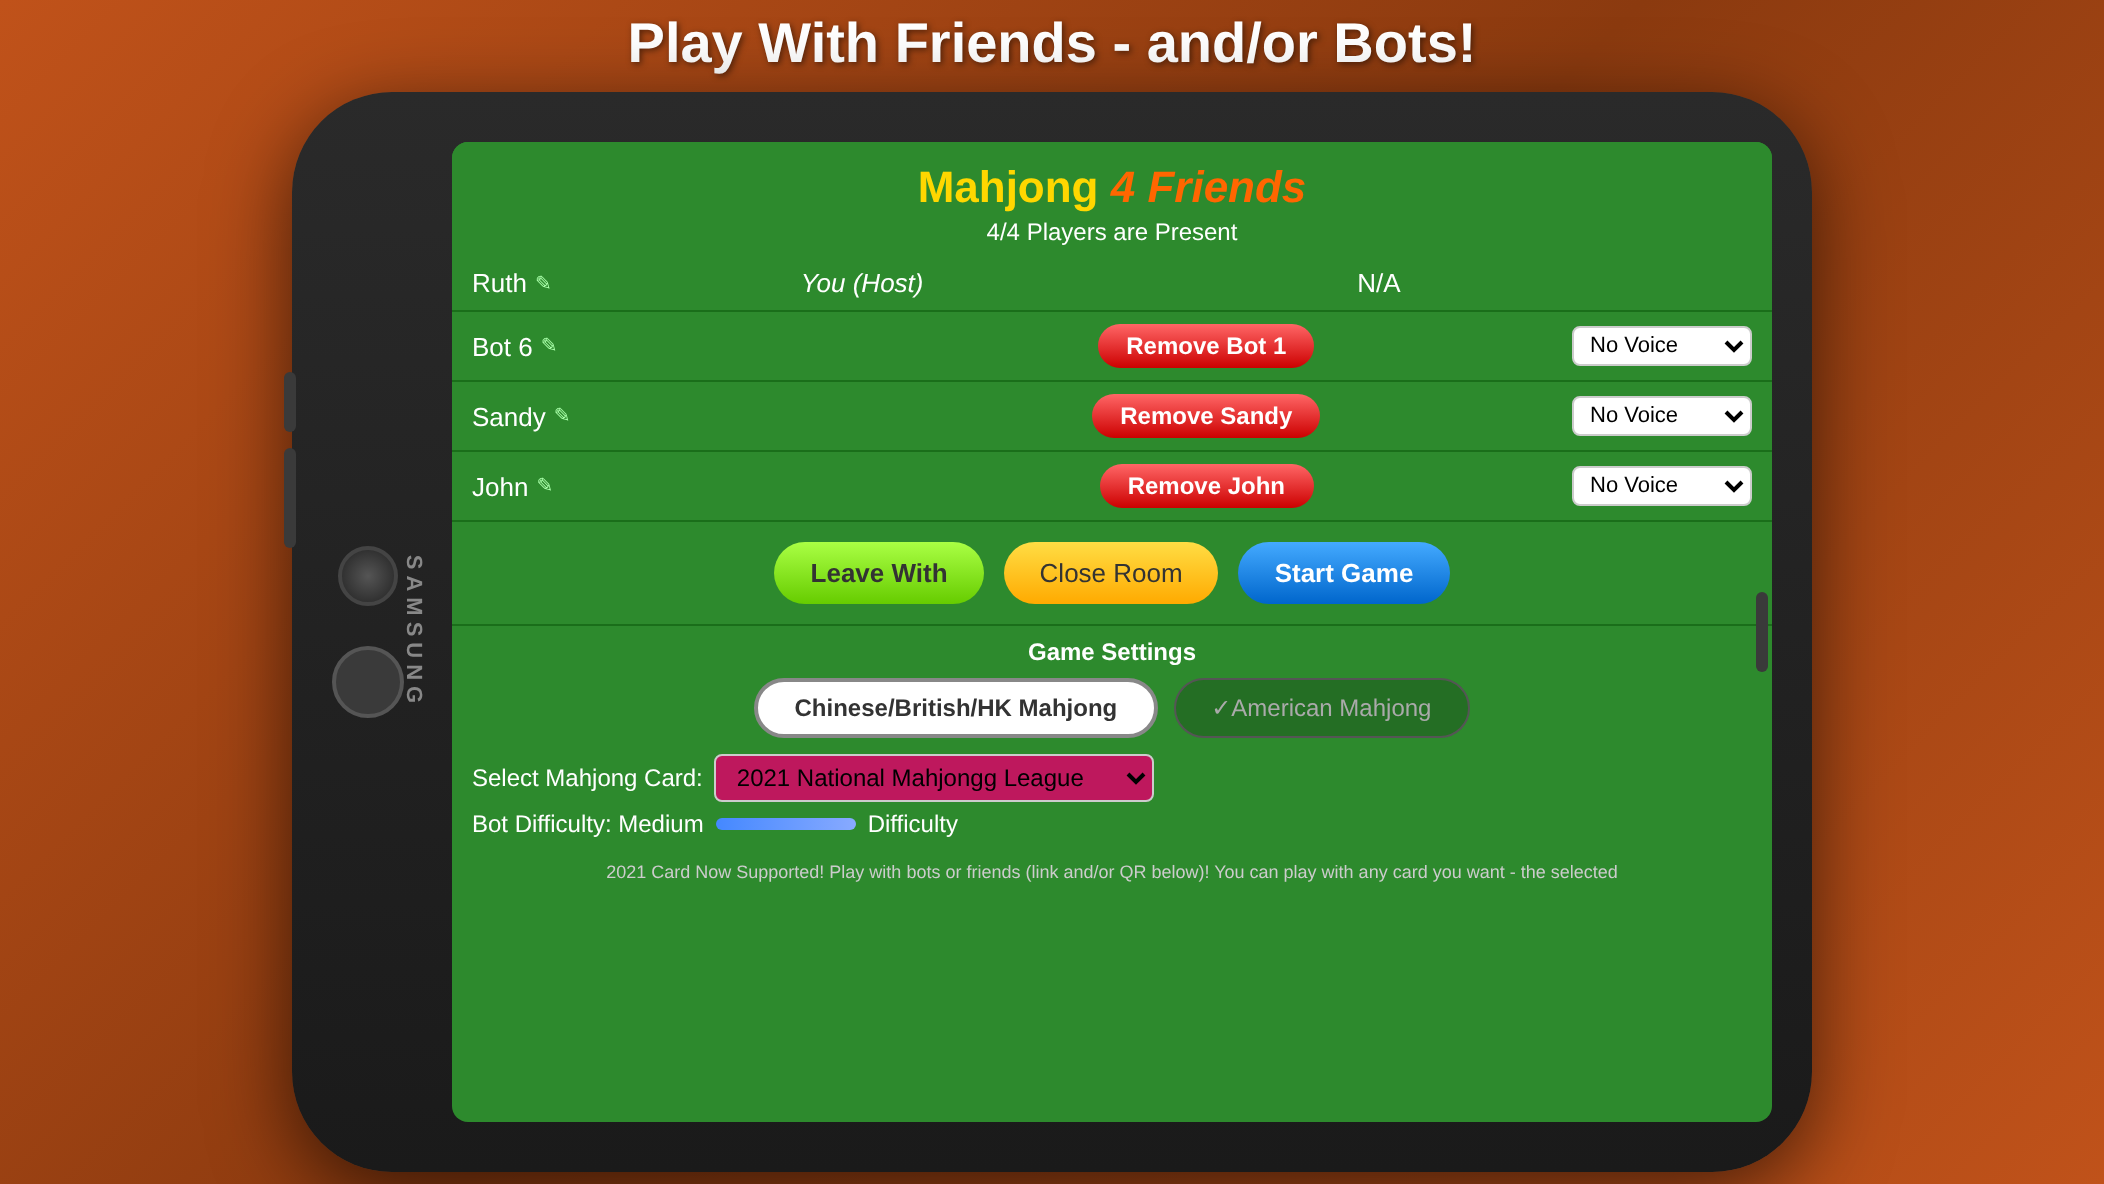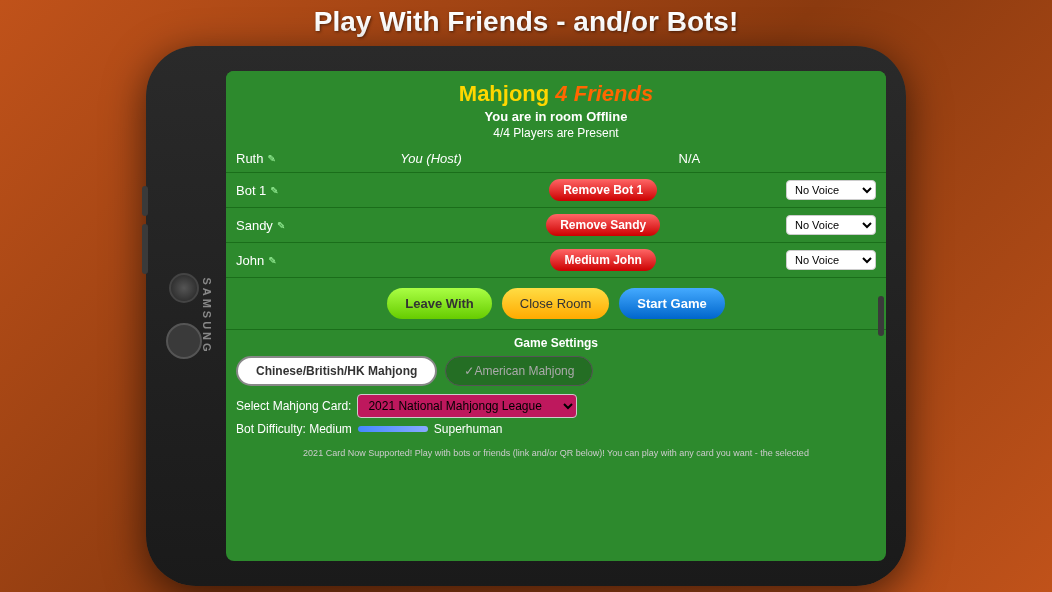--- a/index.html
+++ b/index.html
@@ -246,20 +246,21 @@
     .game-settings-title {
       text-align: center;
       color: white;
       font-size: 12px;
       font-weight: bold;
       margin-bottom: 6px;
     }
 
     .mahjong-type-buttons {
       display: flex;
+      justify-content: center;
       gap: 8px;
       margin-bottom: 8px;
     }
 
     .type-btn-active {
       padding: 6px 18px;
       border-radius: 20px;
       border: 2px solid #888;
       background: white;
       color: #333;
@@ -373,21 +374,20 @@
     <div class="camera-circle"></div>
     <div class="home-btn"></div>
   </div>
 
   <div class="phone-screen">
 
     <div class="screen-header">
       <div>
         <span class="app-title-mahjong" style="font-size:22px;font-weight:bold;font-family:Arial;">Mahjong</span><span class="app-title-friends" style="font-size:22px;font-weight:bold;font-family:Arial;"> 4 Friends</span>
       </div>
-      <div class="room-info">You are in room Offline</div>
       <div class="players-info">4/4 Players are Present</div>
     </div>
 
     <table class="players-table">
 
       <tbody>
           <tr>
         <td style="width:140px;">
           <div class="player-name">
             <span>Ruth</span>
@@ -395,21 +395,21 @@
           </div>
         </td>
         <td class="you-host">You (Host)</td>
         <td class="na-text">N/A</td>
         <td></td>
       </tr>
 
       <tr>
         <td style="width:140px;">
           <div class="player-name">
-            <span>Bot 1</span>
+            <span>Bot 6</span>
             <span class="edit-icon">✎</span>
           </div>
         </td>
         <td></td>
         <td style="text-align:center;">
           <button class="remove-btn">Remove Bot 1</button>
         </td>
         <td style="text-align:right;">
           <select class="voice-select">
             <option>No Voice</option>
@@ -437,21 +437,21 @@
 
       <tr>
         <td style="width:140px;">
           <div class="player-name">
             <span>John</span>
             <span class="edit-icon">✎</span>
           </div>
         </td>
         <td></td>
         <td style="text-align:center;">
-          <button class="remove-btn">Medium John</button>
+          <button class="remove-btn">Remove John</button>
         </td>
         <td style="text-align:right;">
           <select class="voice-select">
             <option>No Voice</option>
           </select>
         </td>
       </tr>
     </tbody>
       </table>
 
@@ -472,21 +472,21 @@
       <div class="settings-row">
         <span>Select Mahjong Card:</span>
         <select class="card-select">
           <option>2021 National Mahjongg League</option>
         </select>
       </div>
 
       <div class="settings-row">
         <span>Bot Difficulty: Medium</span>
         <span class="difficulty-slider"></span>
-        <span>Superhuman</span>
+        <span>Difficulty</span>
       </div>
 
     </div>
 
     <div class="bottom-note">2021 Card Now Supported! Play with bots or friends (link and/or QR below)! You can play with any card you want - the selected</div>
 
   </div>
 </div>
 
 </body></html>

